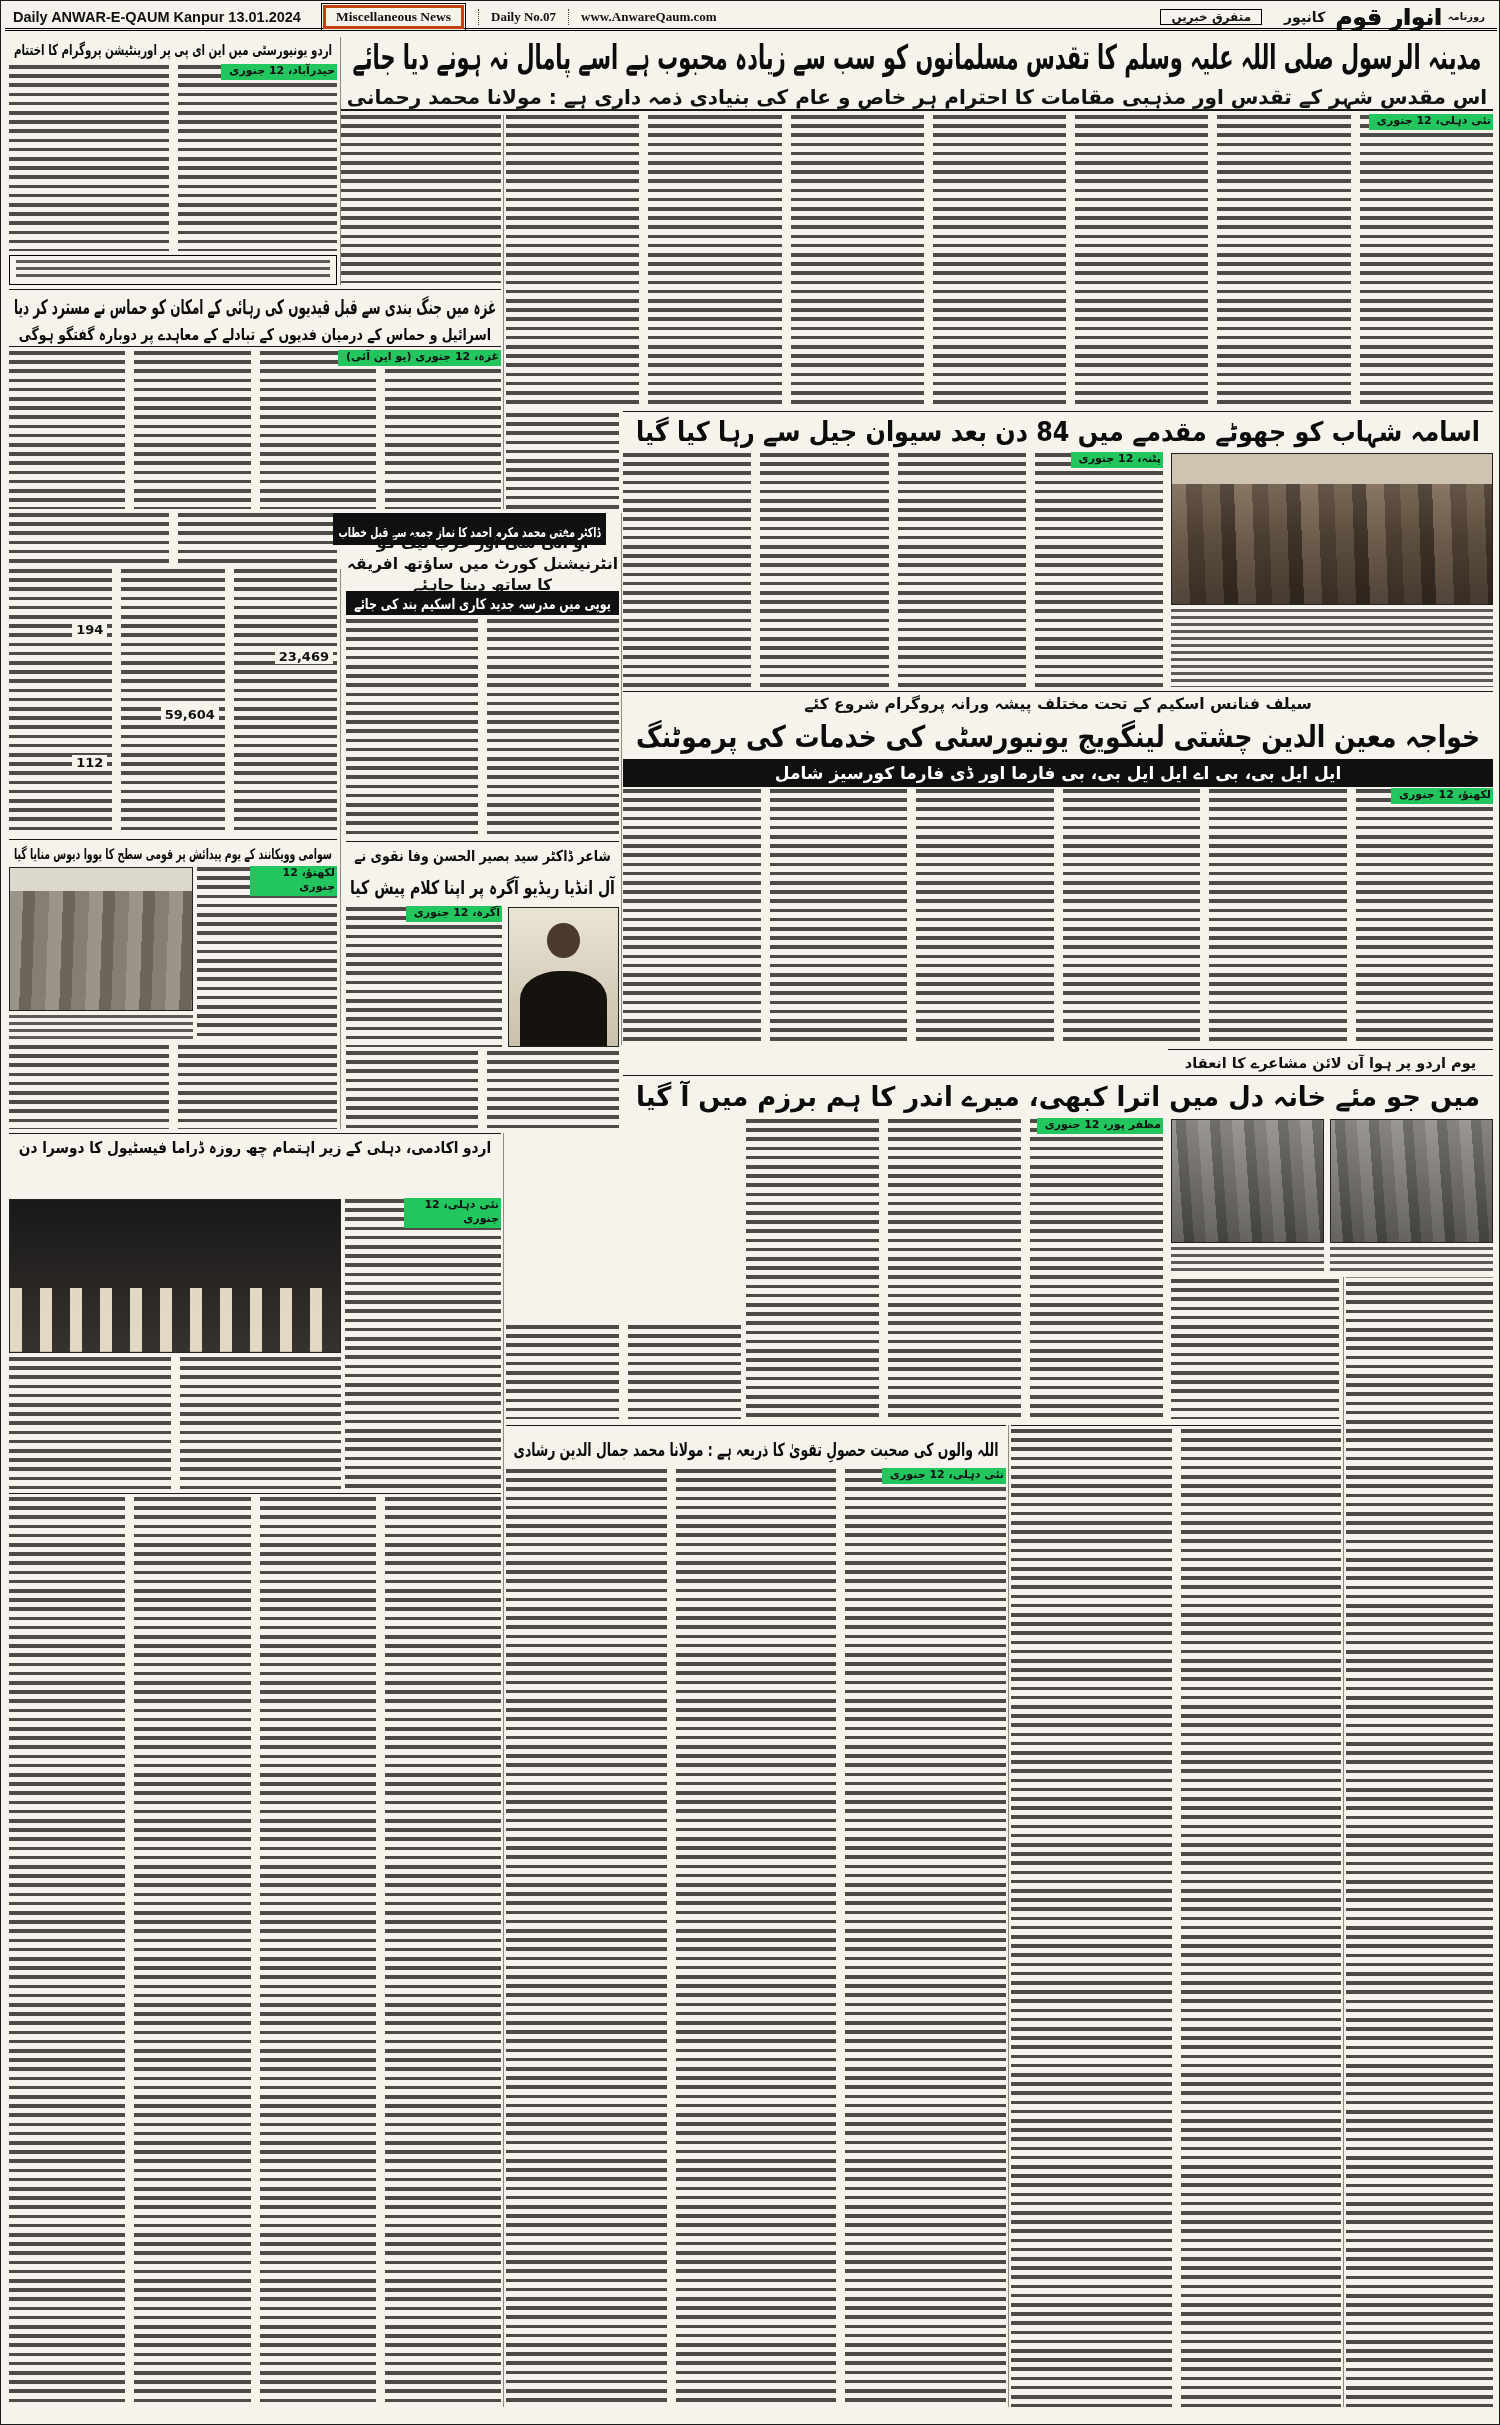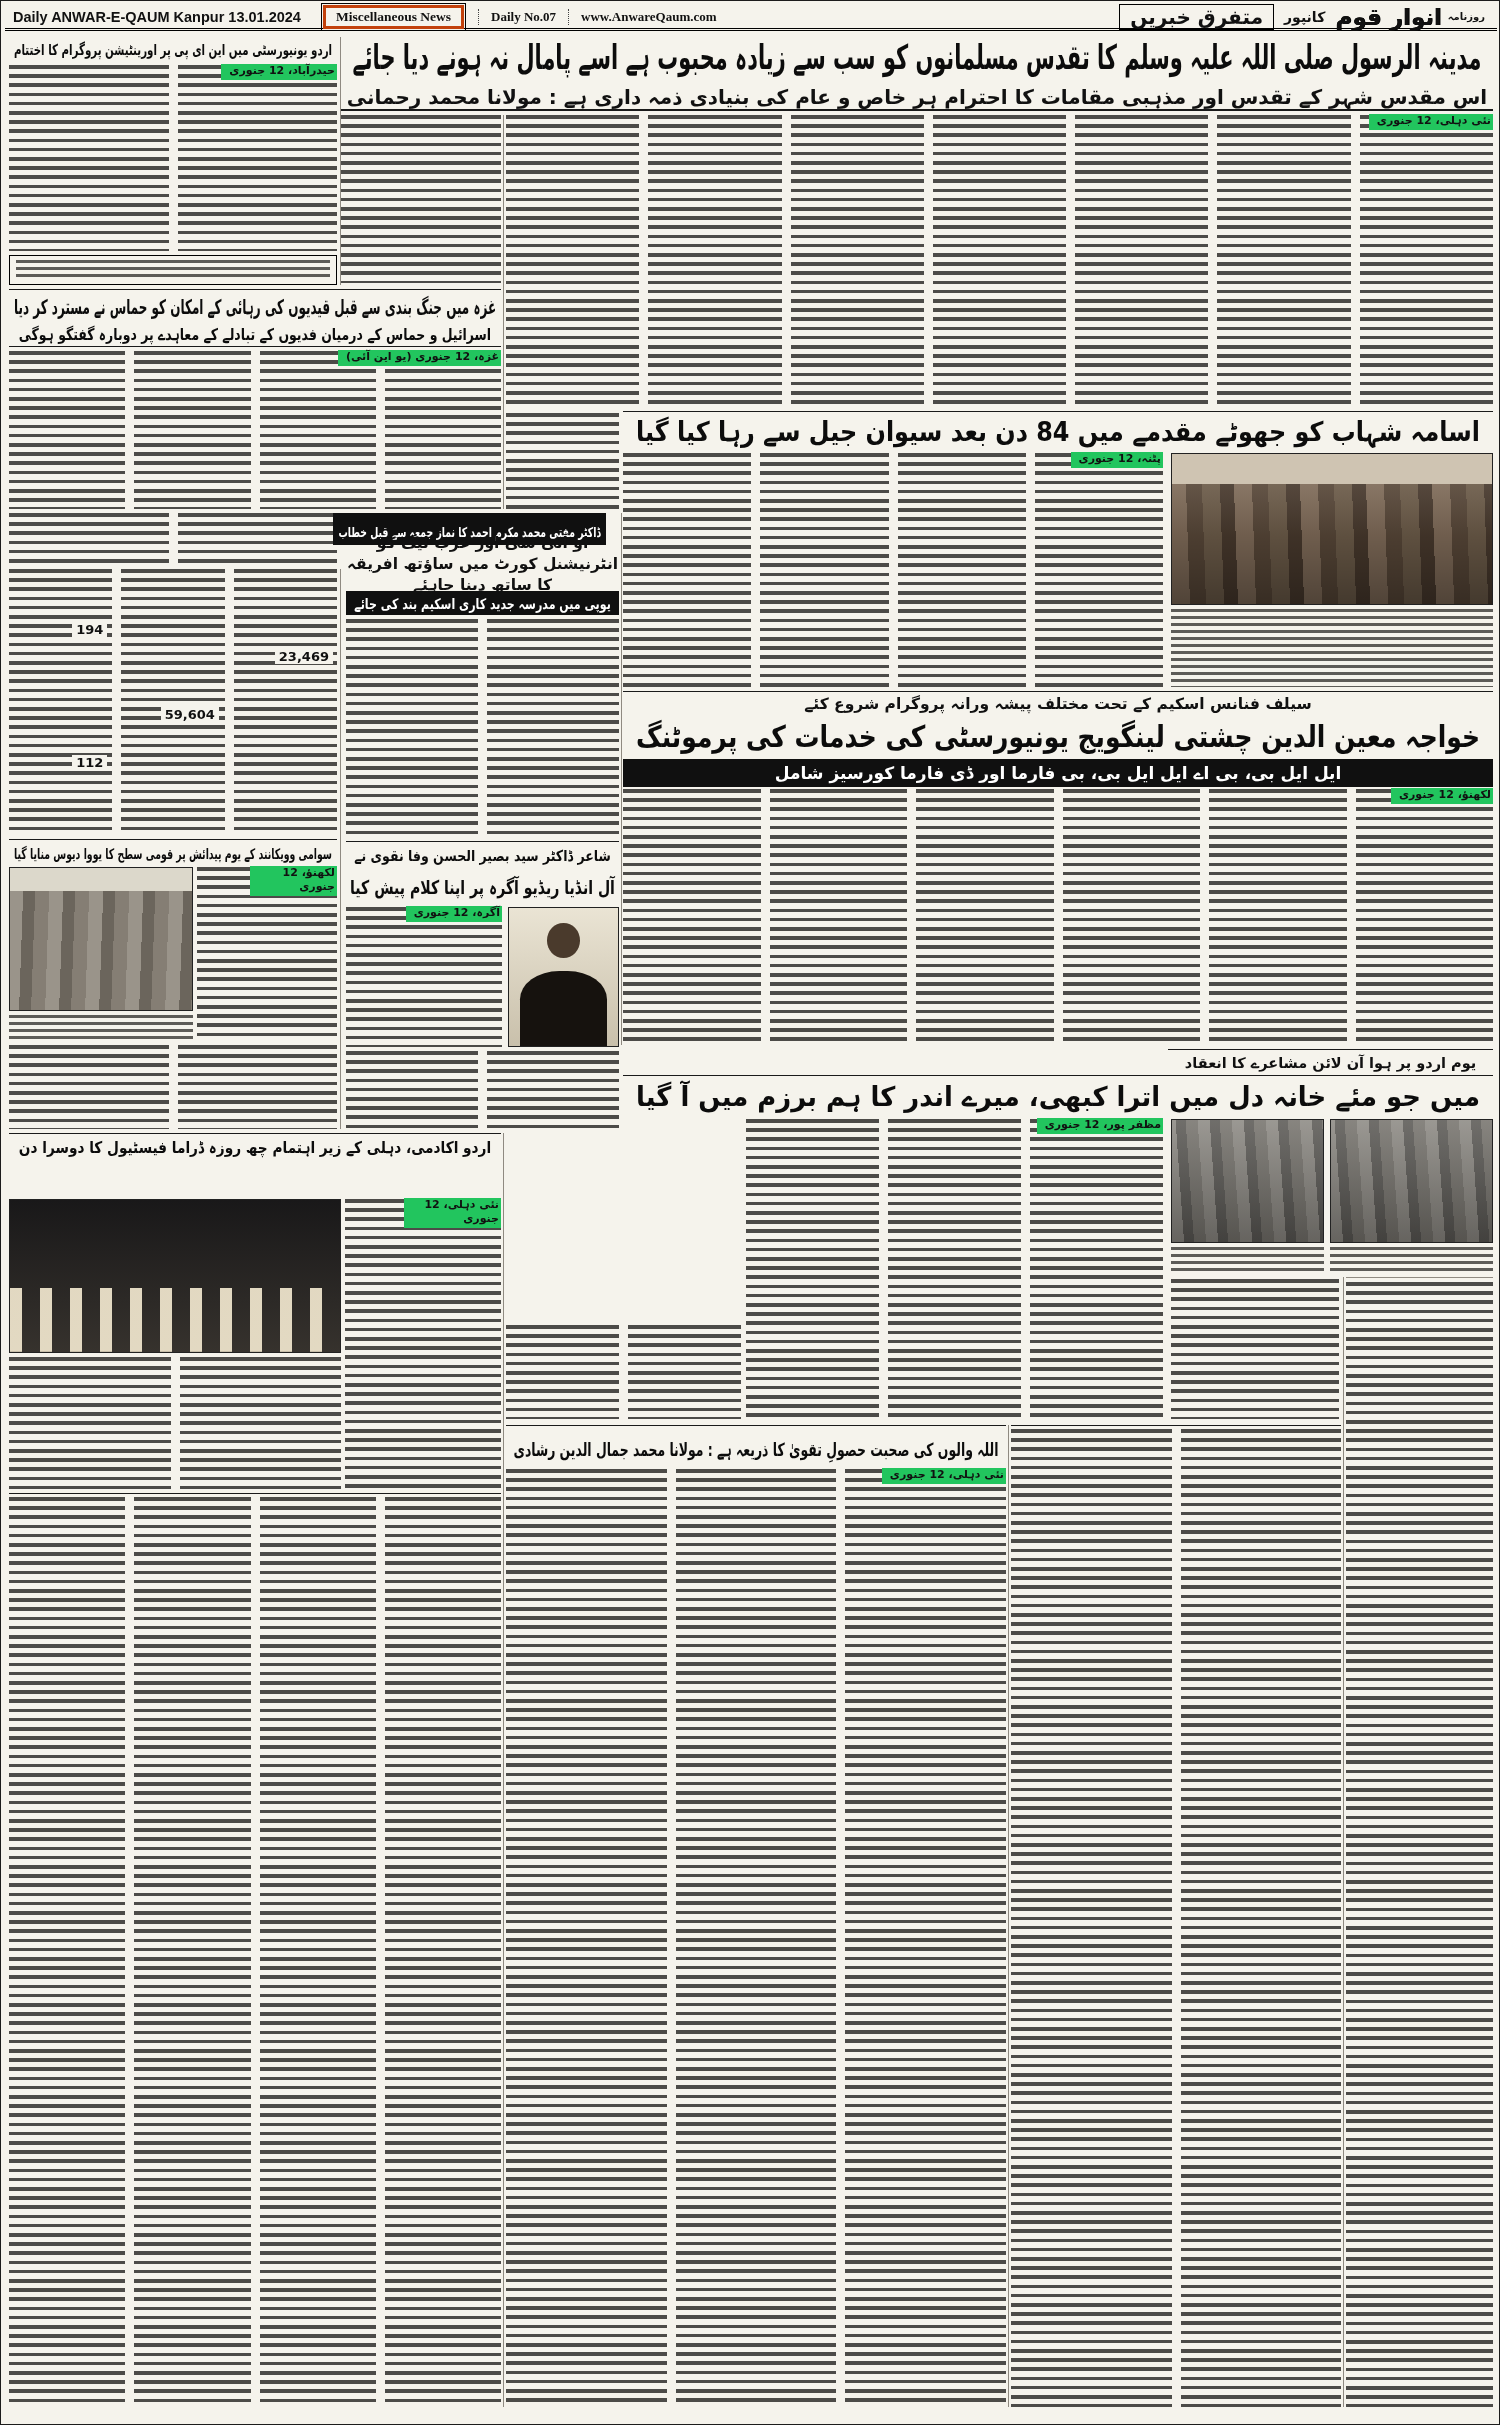--- a/index.html
+++ b/index.html
@@ -28,22 +28,22 @@
              font-weight:bold;direction:rtl}
   .vline{position:absolute;width:1px;background:#8f8a81}
   
   .header{display:flex;align-items:center;border-bottom:3px double #000;font-size:13px}
   .h-en{font-family:Liberation Sans, sans-serif;font-weight:bold;font-size:14.5px;padding:0 8px;white-space:nowrap}
   .h-box{border:3px solid #c2410c;outline:1px solid #000;outline-offset:1.5px;
          font-family:"Liberation Serif",serif;font-weight:bold;font-size:13.5px;
          padding:1px 10px;margin:0 14px;white-space:nowrap}
   .h-plain{font-family:"Liberation Serif",serif;font-weight:bold;padding:0 12px;
            border-left:1px dotted #444;white-space:nowrap}
-  .h-urdubox{border:1px solid #000;font-weight:bold;font-size:20px;padding:0 10px;
-             margin:0 4px;direction:rtl;white-space:nowrap}
+  .h-urdubox{border:1px solid #000;font-weight:bold;font-size:12px;padding:0 10px;
+             margin:0 16px;direction:rtl;white-space:nowrap}
   .h-right{display:flex;align-items:center;margin-right:6px;margin-left:6px;direction:rtl;white-space:nowrap}
   .h-daily{font-size:10px;font-weight:bold;margin:0 6px}
   .h-logo{font-size:23px;font-weight:900;letter-spacing:-1px;text-shadow:.6px 0 #000,.3px .3px #000}
   .h-city{font-size:14px;font-weight:bold;margin-right:10px}
   .spacer{flex:1}
   
   .photo{position:absolute;border:1px solid #222}
   .photo-crowd{background:
       linear-gradient(#cfc4b2 0 20%,rgba(0,0,0,0) 20%),
       linear-gradient(rgba(255,255,255,.12),rgba(0,0,0,.2) 55%,rgba(0,0,0,.42)),

